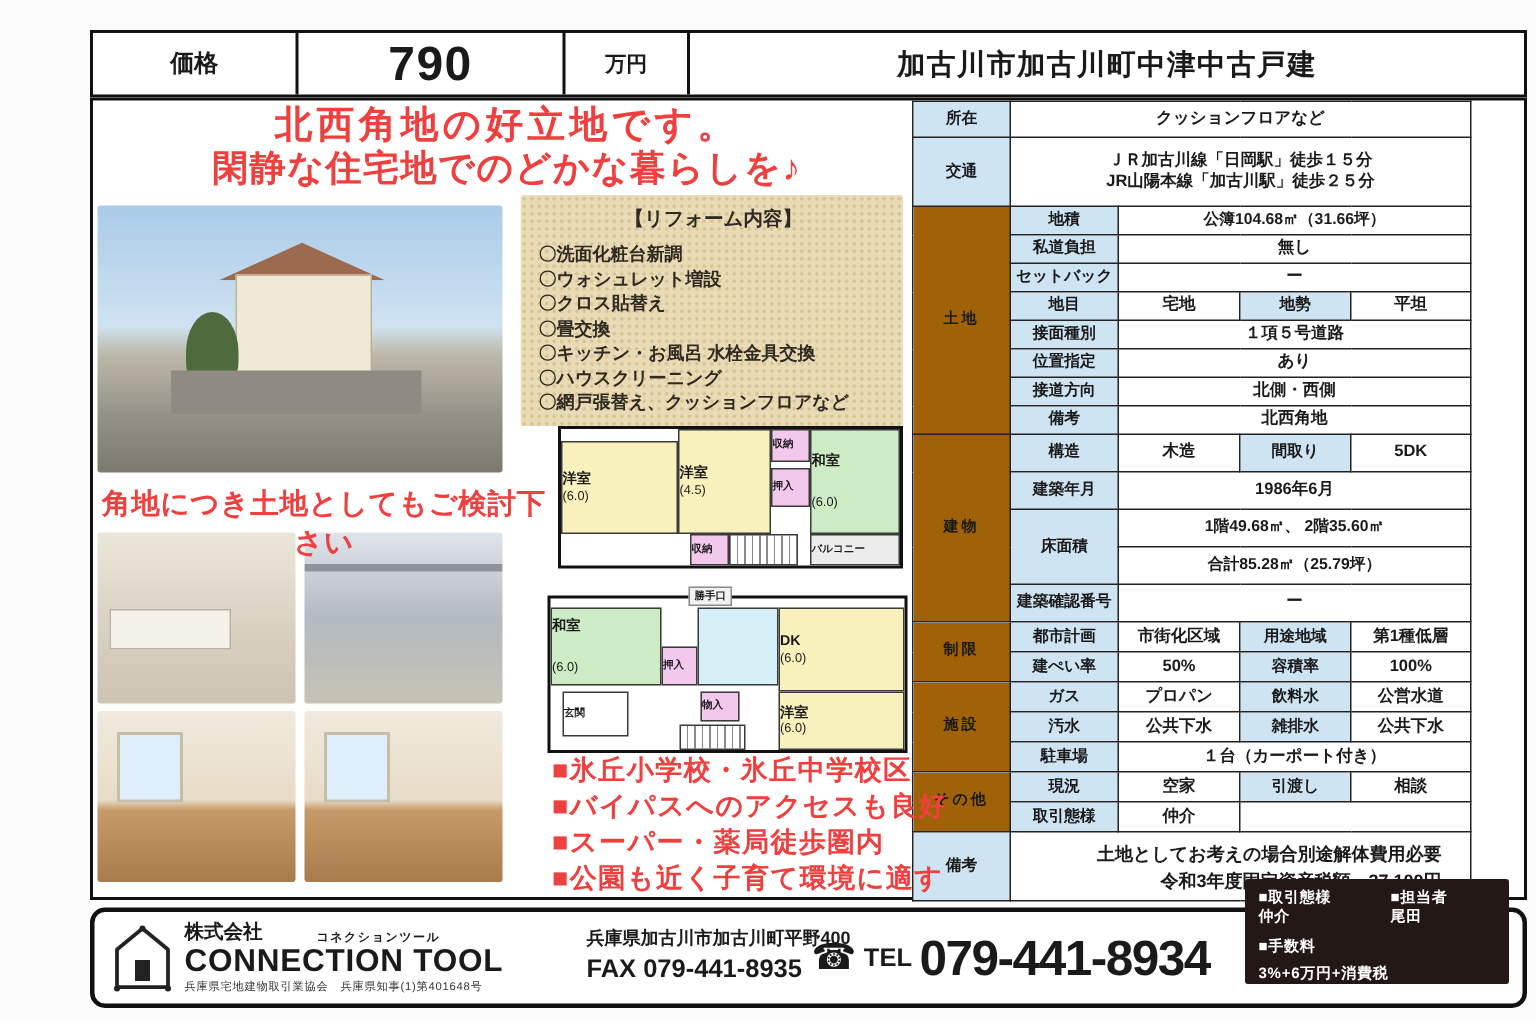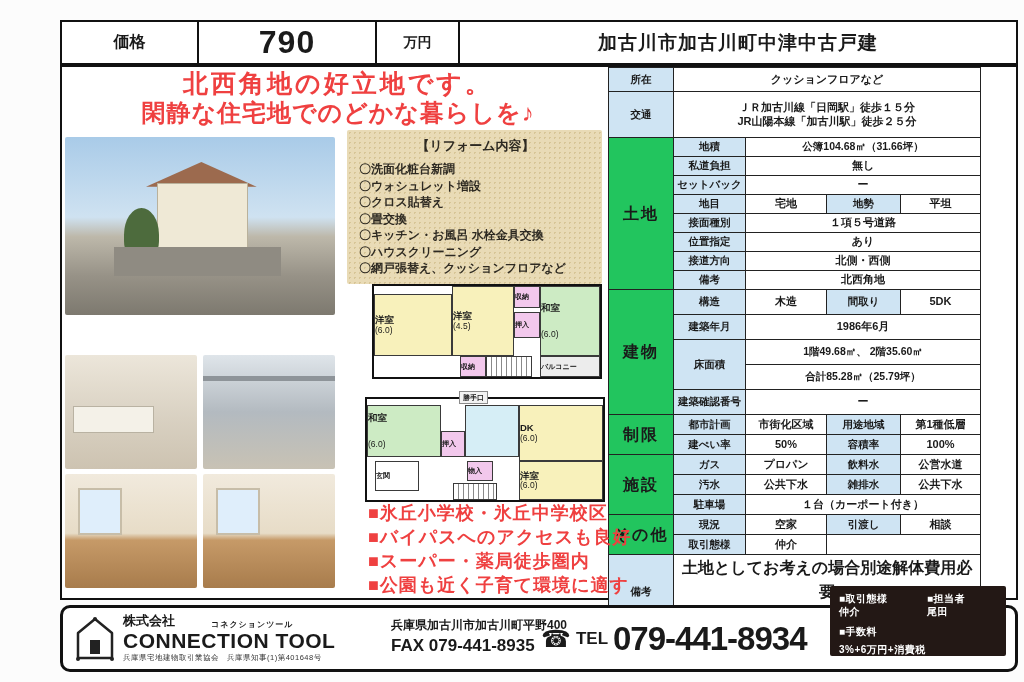--- a/index.html
+++ b/index.html
@@ -86,22 +86,22 @@
     background:repeating-linear-gradient(90deg,#fff 0 4px,#8a8a8a 4px 5px); }
   .backdoor-tag { position:absolute; left:92px; top:-8px; background:#f2f2f2; border:1px solid #8a8a8a;
     font-size:7px; font-weight:bold; padding:0 3px; line-height:11px; z-index:3; }
 
   
   .spec { position:absolute; left:546px; top:0; width:372px; border-collapse:collapse; table-layout:fixed;
     background:#fff; }
   .spec td { border:1px solid #222; text-align:center; font-weight:bold; font-size:11px;
     padding:0; overflow:hidden; line-height:1.25; }
   .spec td.lbl { background:#cfe4f3; font-size:10.5px; }
-  .spec td.grp { background:#22c55e; font-size:16px; letter-spacing:2px; }
-  .spec td.left { text-align:center; padding:1px 5px; font-size:16px; line-height:1.5; }
+  .spec td.grp { background:#a16207; font-size:10px; letter-spacing:2px; }
+  .spec td.left { text-align:right; padding:1px 19px; font-size:12px; line-height:1.5; }
   .spec .small { font-size:10.5px; }
 
   
   .footer { position:absolute; left:0; top:585px; width:958px; height:67px; border:3px solid #111;
     border-radius:10px; box-sizing:border-box; background:#fff; }
   .f-logo { position:absolute; left:12px; top:8px; width:40px; height:46px; }
   .f-company { position:absolute; left:60px; top:4px; }
   .f-row1 { display:flex; align-items:flex-end; gap:36px; }
   .f-kk   { font-size:13px; font-weight:bold; }
   .f-kana { font-size:8px; font-weight:bold; letter-spacing:1px; }
@@ -162,20 +162,21 @@
         <div class="reform-title">【リフォーム内容】</div>
         <div class="reform-item">〇洗面化粧台新調</div>
         <div class="reform-item">〇ウォシュレット増設</div>
         <div class="reform-item">〇クロス貼替え</div>
         <div class="reform-item">〇畳交換</div>
         <div class="reform-item">〇キッチン・お風呂 水栓金具交換</div>
         <div class="reform-item">〇ハウスクリーニング</div>
         <div class="reform-item">〇網戸張替え、クッションフロアなど</div>
       </div>
 
+      <div class="land-note">角地につき土地としてもご検討下さい</div>
 
       <div class="plan plan2f">
         <div class="room yellow" style="left:0;top:8px;width:78px;height:62px;">
           <span class="rn">洋室</span>
           <span class="rs">(6.0)</span>
         </div>
         <div class="room yellow" style="left:78px;top:0;width:62px;height:70px;">
           <span class="rn">洋室</span>
           <span class="rs">(4.5)</span>
         </div>

